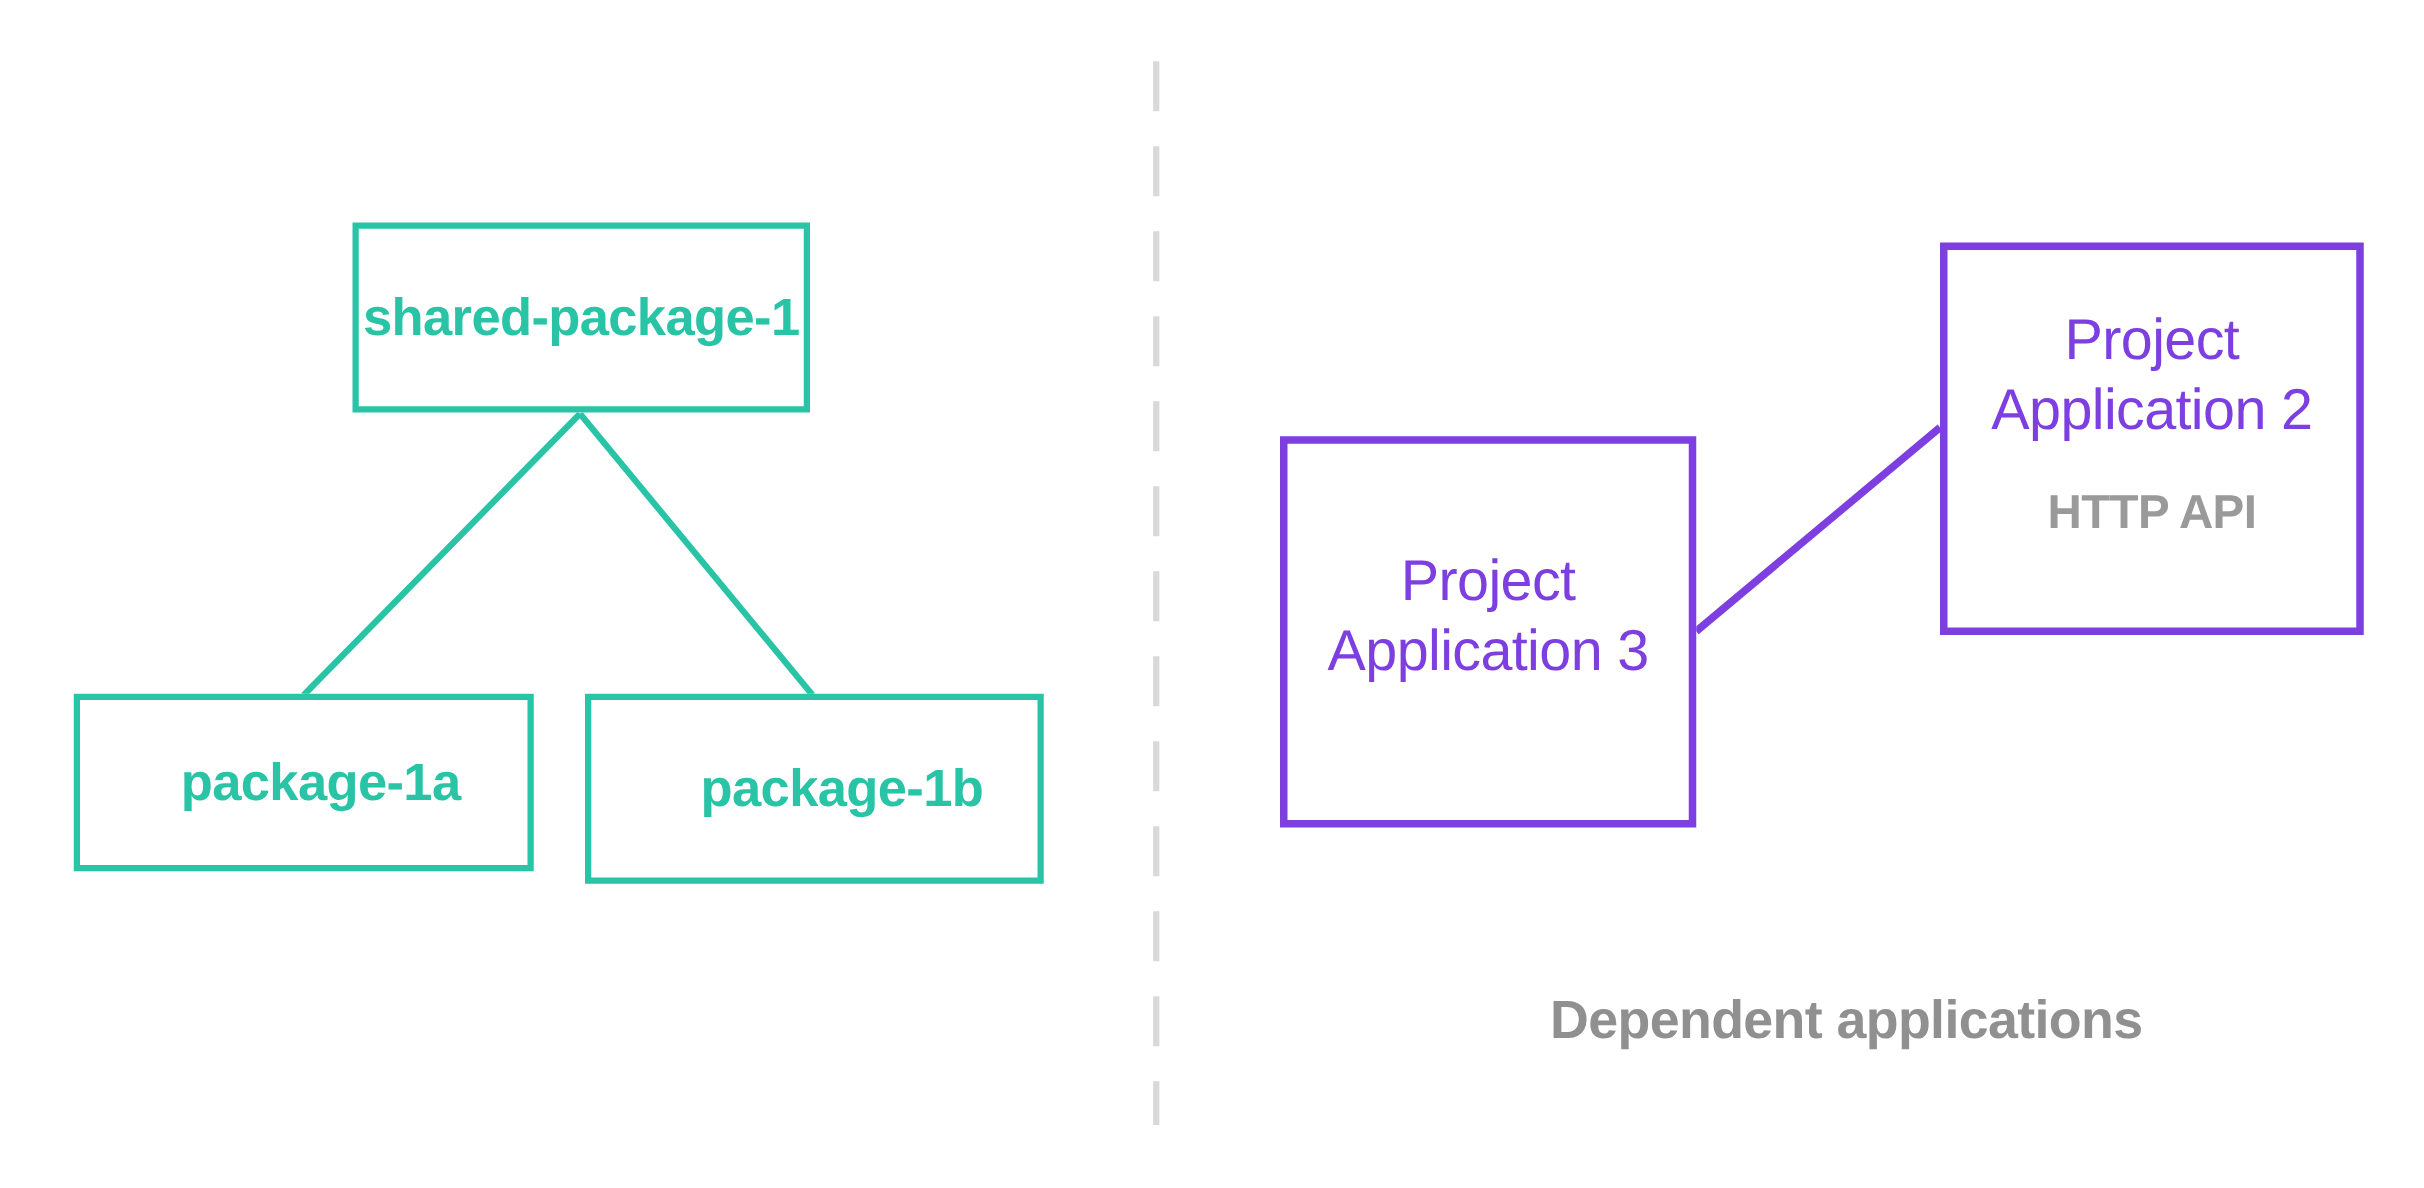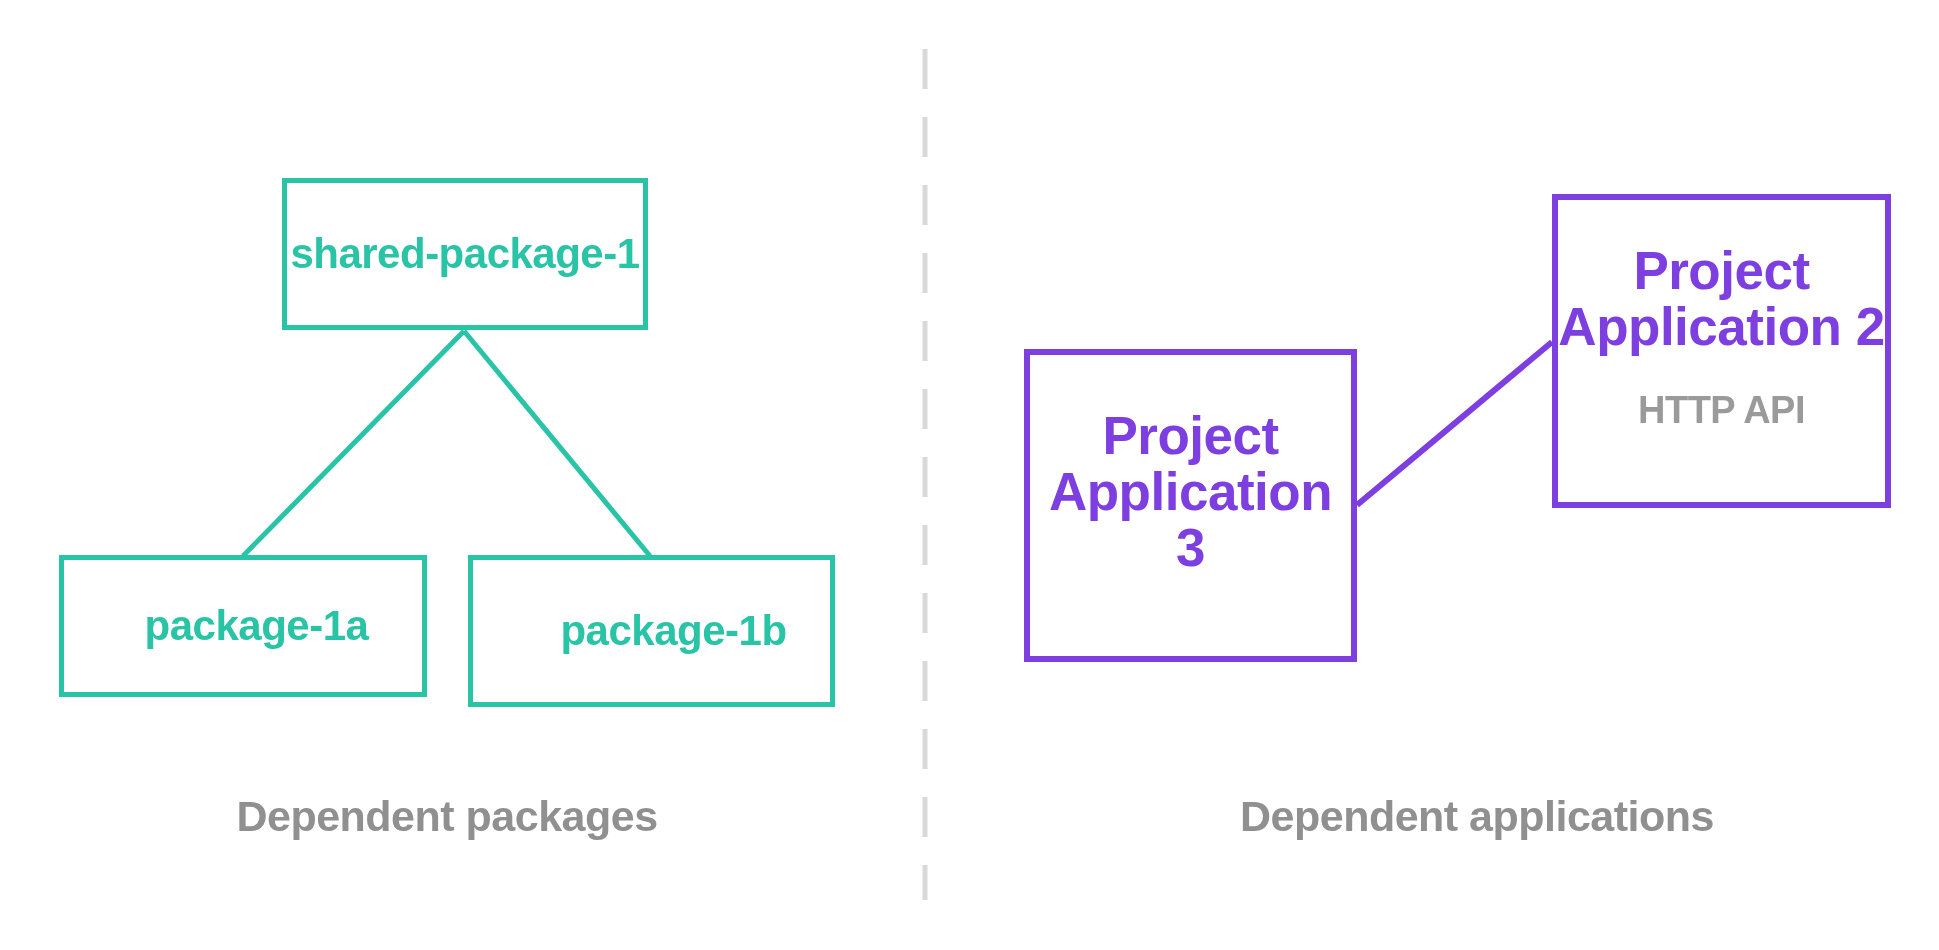--- a/index.html
+++ b/index.html
@@ -56,22 +56,22 @@
   .app-box {
     border: 6px solid var(--purple, #7d3fe0);
     flex-direction: column;
     padding-bottom: 28px;
     text-align: center;
   }
   .app-title {
     display: flex;
     flex-direction: column;
     color: var(--purple, #7d3fe0);
-    font-size: 53px;
-    font-weight: 700;
+    font-size: 46px;
+    font-weight: 400;
     line-height: 56px;
     letter-spacing: -0.5px;
   }
   .app-subtitle {
     margin-top: 34px;
     color: var(--subtitle_gray, #9a9a9a);
     font-size: 38px;
     font-weight: 700;
     letter-spacing: -0.5px;
   }
@@ -103,21 +103,20 @@
   </div>
 
   <div class="node pkg-box" style="left: 59px; top: 555px; width: 368px; height: 142px; padding-left: 27px;">
     <span class="pkg-label">package-1a</span>
   </div>
 
   <div class="node pkg-box" style="left: 468px; top: 555px; width: 367px; height: 152px; padding-left: 44px;">
     <span class="pkg-label">package-1b</span>
   </div>
 
-  <div class="caption" style="left: 447px; top: 792px;">Dependent packages</div>
 
   <div class="node app-box" style="left: 1024px; top: 349px; width: 333px; height: 313px;">
     <div class="app-title">
       <span>Project</span>
       <span>Application 3</span>
     </div>
   </div>
 
   <div class="node app-box" style="left: 1552px; top: 194px; width: 339px; height: 314px;">
     <div class="app-title">

